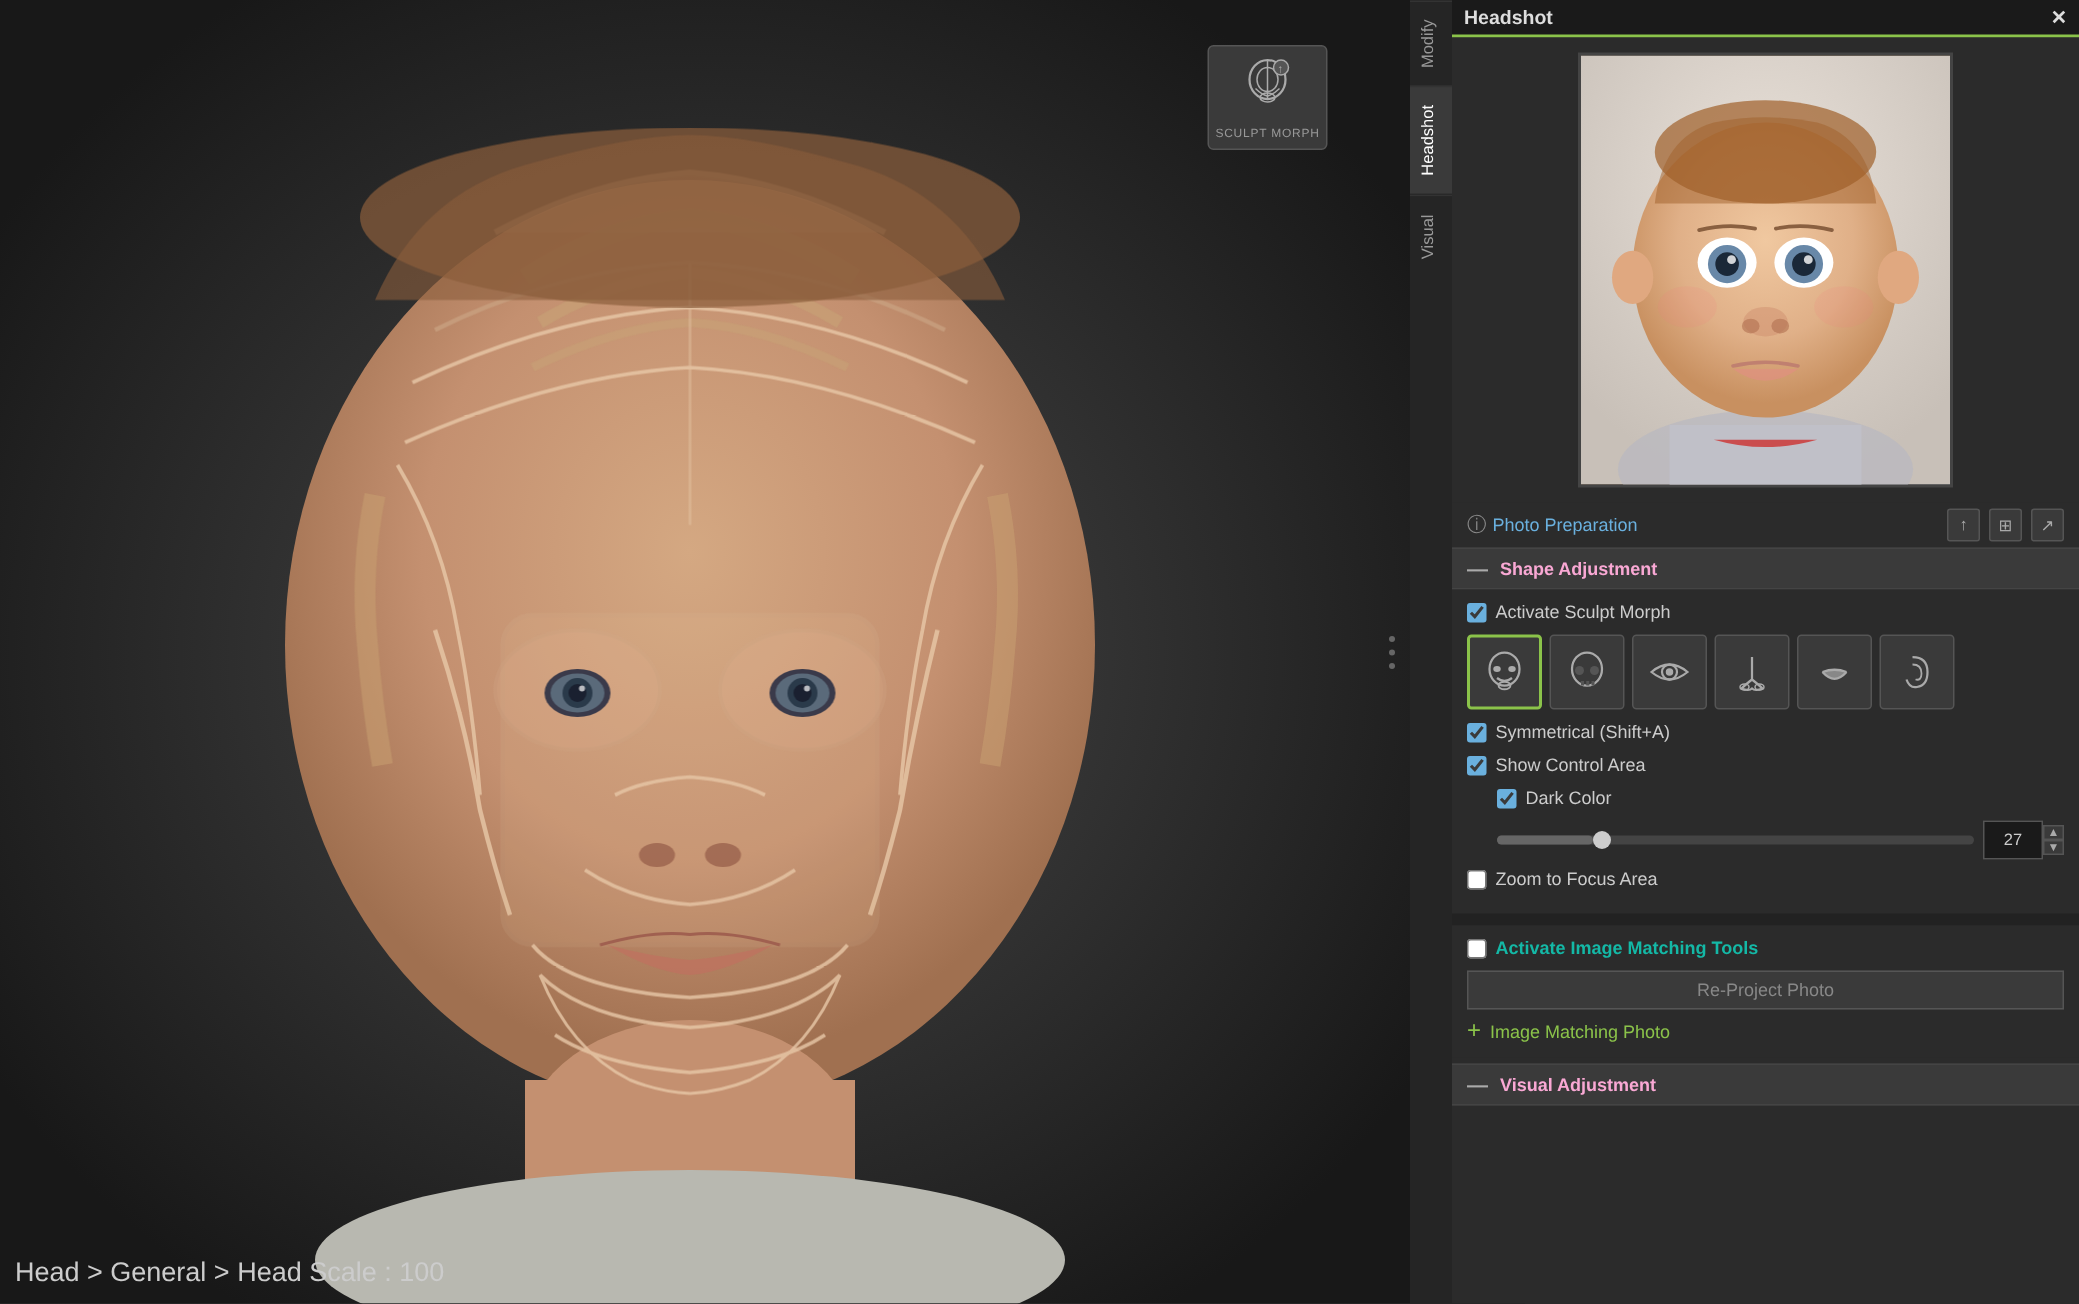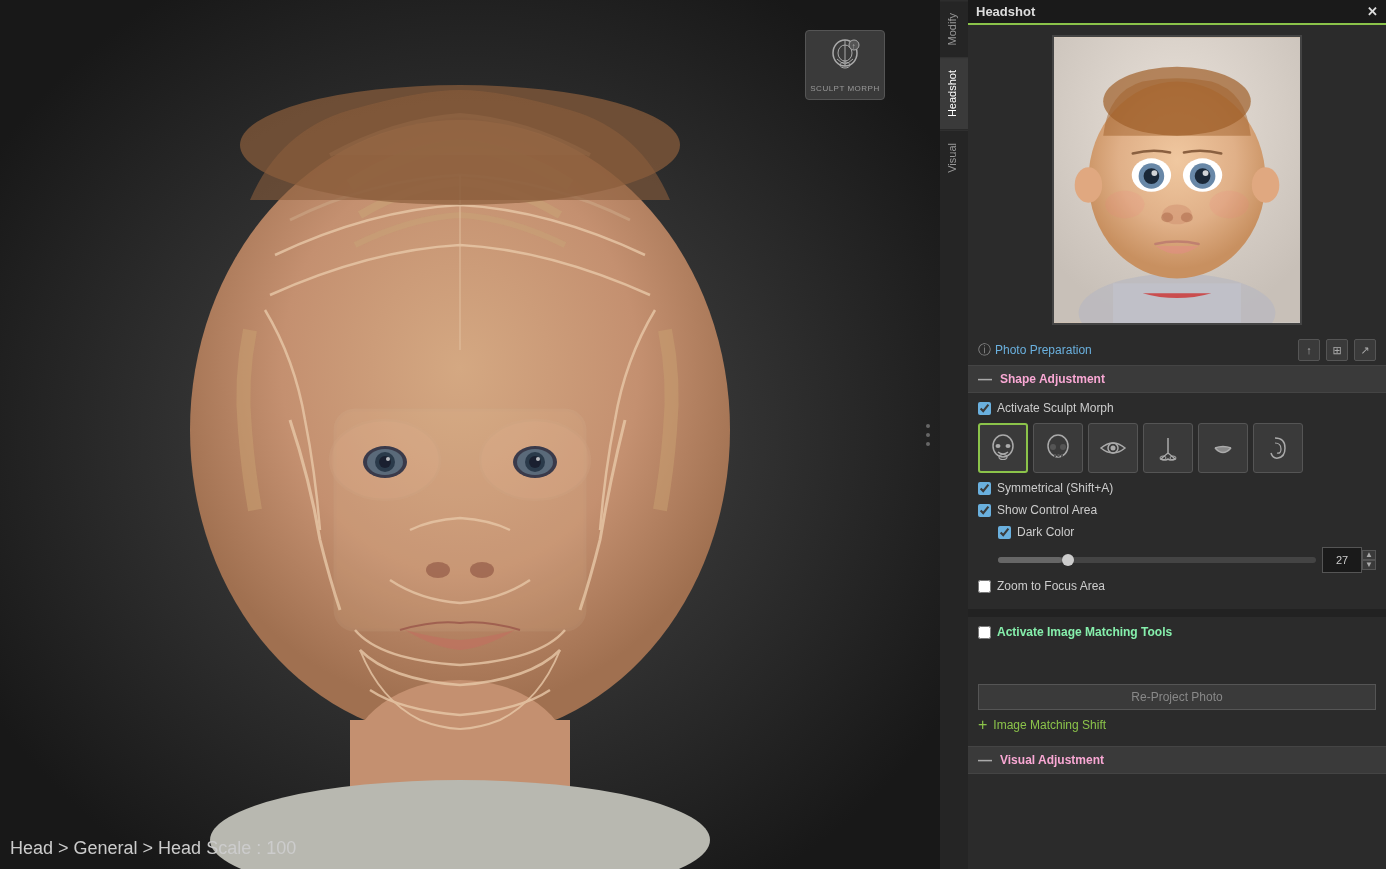--- a/index.html
+++ b/index.html
@@ -326,36 +326,35 @@
     .activate-checkbox-row {
       display: flex;
       align-items: center;
       margin-bottom: 8px;
     }
     .activate-checkbox-row input[type=checkbox] {
       margin-right: 6px;
       accent-color: #6ab0de;
     }
     .activate-checkbox-row label {
-      color: #86efac;
+      color: #14b8a6;
       font-size: 12px;
       font-weight: bold;
     }
 
     .reproject-btn {
       width: 100%;
       background: #3a3a3a;
       border: 1px solid #555;
       color: #888;
       padding: 5px;
       font-size: 12px;
       text-align: center;
       cursor: pointer;
       margin-bottom: 6px;
-      margin-top: 37px;
     }
     .add-tool-row {
       display: flex;
       align-items: center;
       gap: 6px;
       cursor: pointer;
       color: #8bc34a;
       font-size: 12px;
     }
 
@@ -661,21 +660,21 @@
     <div style="height:8px; background:#222;"></div>
 
     <div class="section-body">
       <div class="activate-checkbox-row">
         <input type="checkbox" id="chk-img" style="">
         <label for="chk-img">Activate Image Matching Tools</label>
       </div>
       <button class="reproject-btn">Re-Project Photo</button>
       <div class="add-tool-row">
         <span style="font-size:16px; color:#8bc34a;">+</span>
-        <span>Image Matching Shift</span>
+        <span>Image Matching Photo</span>
       </div>
     </div>
 
     <div class="section-header" style="margin-top:4px;">
       <span class="minus-btn">—</span>
       <span>Visual Adjustment</span>
     </div>
 
   </div>
 </div>

